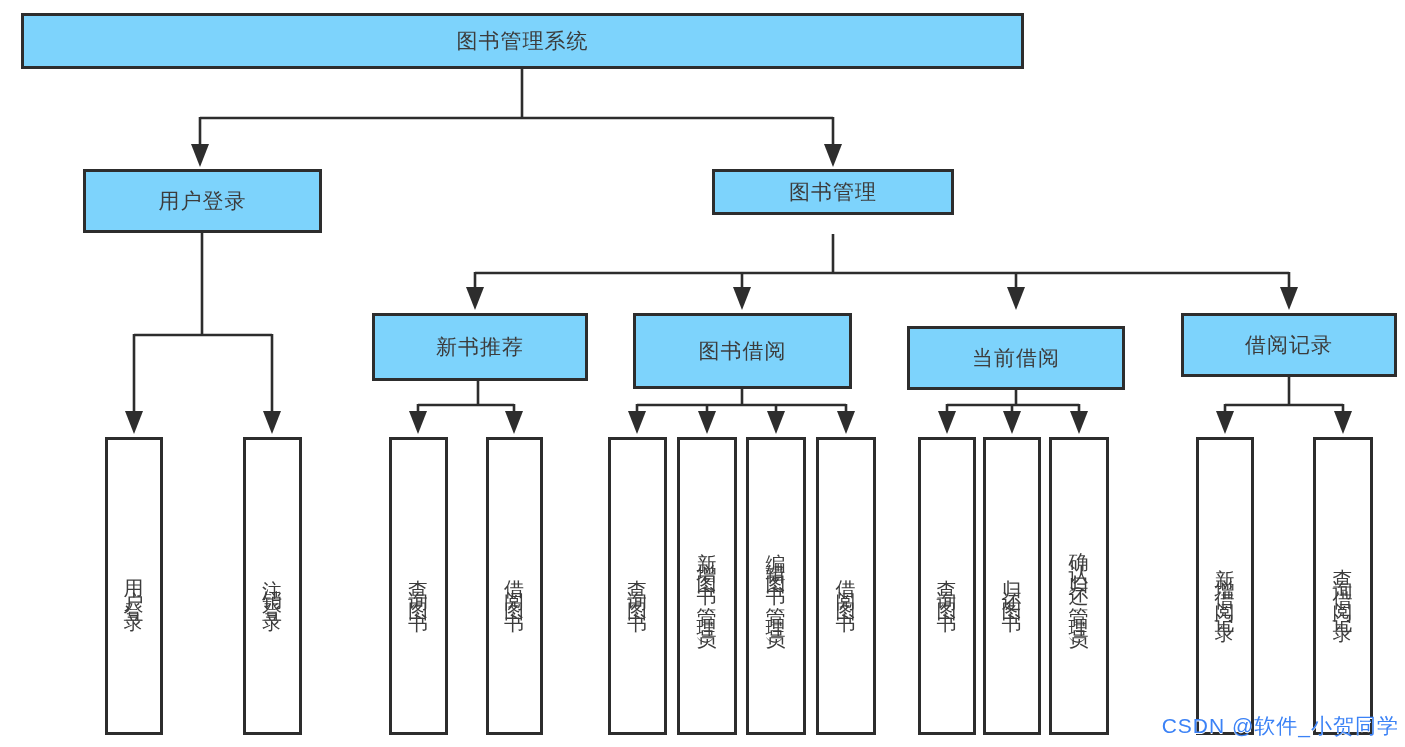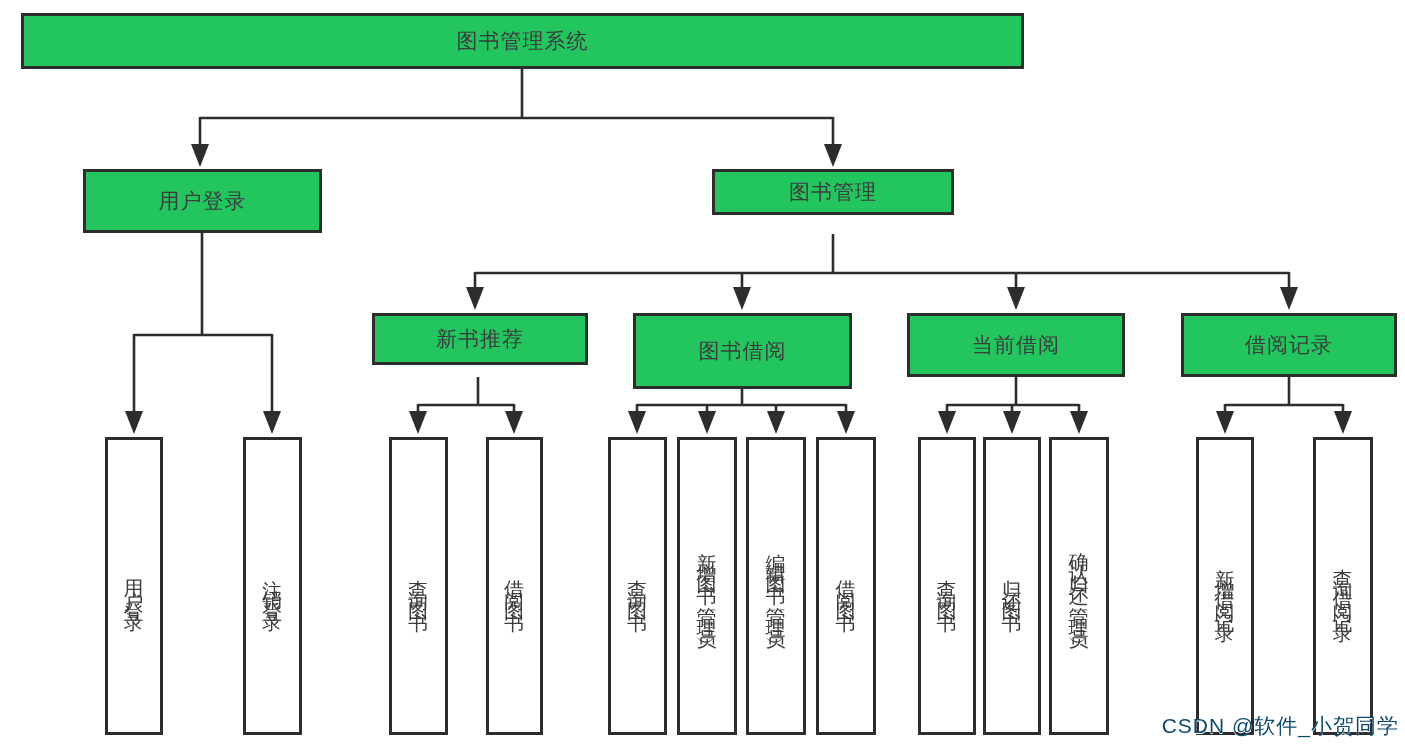--- a/index.html
+++ b/index.html
@@ -6,41 +6,41 @@
   #canvas{
     position:relative;
     width:1405px;height:747px;
     background:#ffffff;
     font-family:"Liberation Sans","DejaVu Sans",sans-serif;
     overflow:hidden;
   }
   svg.connectors{position:absolute;left:0;top:0;z-index:1;}
   .node{
     position:absolute;z-index:2;
-    border:3px solid #2d2d2d;background:#22c55e;
+    border:3px solid #2d2d2d;background:#7dd3fc;
     display:flex;align-items:center;justify-content:center;
     font-size:21px;color:#3c3c3c;box-sizing:border-box;
     letter-spacing:1px;
   }
   .leaf{
     position:absolute;z-index:2;
     top:437px;height:298px;
     border:3px solid #2d2d2d;background:#ffffff;
     display:flex;align-items:center;justify-content:center;
     box-sizing:border-box;
   }
   .vtext{
     writing-mode:vertical-rl;
     font-size:20px;letter-spacing:11px;line-height:1;
     color:#3c3c3c;
   }
   .watermark{
     position:absolute;z-index:3;
     right:6px;bottom:7px;
-    font-size:21px;color:#0c4a6e;
+    font-size:21px;color:#3b82f6;
     letter-spacing:1px;
     text-shadow:0 1px 0 #ffffff;
   }
 </style>
 </head>
 <body>
 
 <div id="canvas">
 
   <svg class="connectors" width="1405" height="747" viewBox="0 0 1405 747" stroke="#2d2d2d" stroke-width="2.6" fill="none">
@@ -109,27 +109,27 @@
     <span>图书管理系统</span>
   </div>
 
   <div class="node" style="left:83px;top:169px;width:239px;height:64px">
     <span>用户登录</span>
   </div>
   <div class="node" style="left:712px;top:169px;width:242px;height:46px">
     <span>图书管理</span>
   </div>
 
-  <div class="node" style="left:372px;top:313px;width:216px;height:52px">
+  <div class="node" style="left:372px;top:313px;width:216px;height:68px">
     <span>新书推荐</span>
   </div>
   <div class="node" style="left:633px;top:313px;width:219px;height:76px">
     <span>图书借阅</span>
   </div>
-  <div class="node" style="left:907px;top:313px;width:218px;height:64px">
+  <div class="node" style="left:907px;top:326px;width:218px;height:64px">
     <span>当前借阅</span>
   </div>
   <div class="node" style="left:1181px;top:313px;width:216px;height:64px">
     <span>借阅记录</span>
   </div>
 
   <div class="leaf" style="left:105px;width:58px">
     <span class="vtext">用户登录</span>
   </div>
   <div class="leaf" style="left:243px;width:59px">

